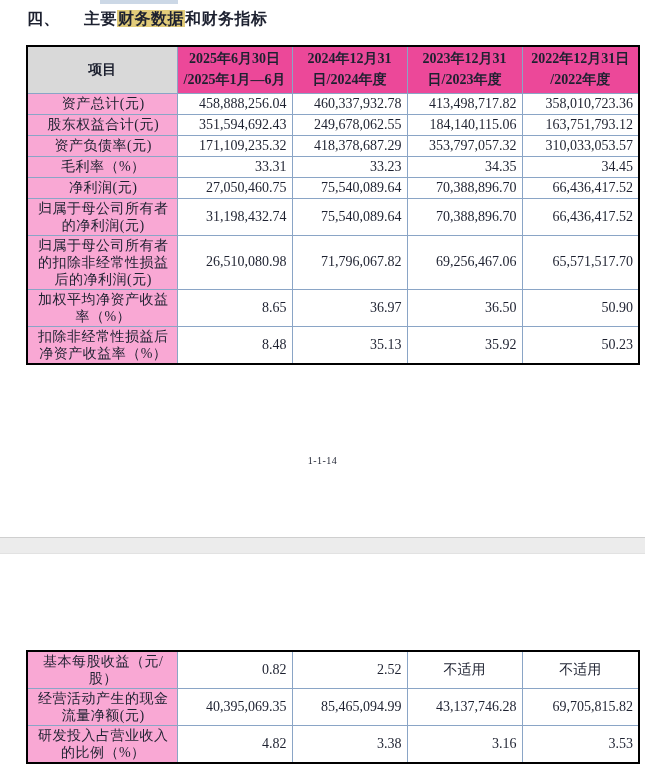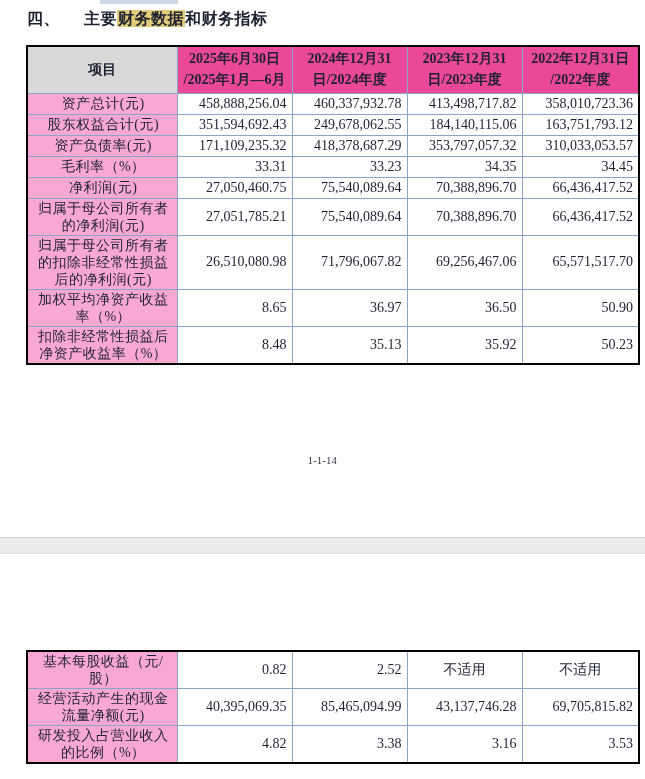--- a/index.html
+++ b/index.html
@@ -110,21 +110,21 @@
       </tr>
       <tr style="height: 21px;">
         <td class="label-cell">净利润(元)</td>
         <td class="num">27,050,460.75</td>
         <td class="num">75,540,089.64</td>
         <td class="num">70,388,896.70</td>
         <td class="num">66,436,417.52</td>
       </tr>
       <tr style="height: 36px;">
         <td class="label-cell">归属于母公司所有者的净利润(元)</td>
-        <td class="num">27,051,785.21</td>
+        <td class="num">31,198,432.74</td>
         <td class="num">75,540,089.64</td>
         <td class="num">70,388,896.70</td>
         <td class="num">66,436,417.52</td>
       </tr>
       <tr style="height: 51px;">
         <td class="label-cell">归属于母公司所有者的扣除非经常性损益后的净利润(元)</td>
         <td class="num">26,510,080.98</td>
         <td class="num">71,796,067.82</td>
         <td class="num">69,256,467.06</td>
         <td class="num">65,571,517.70</td>

